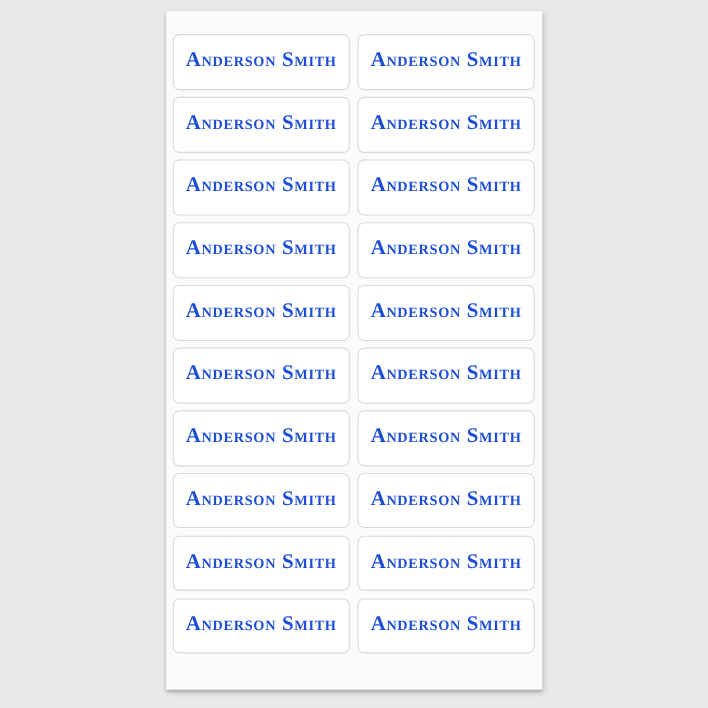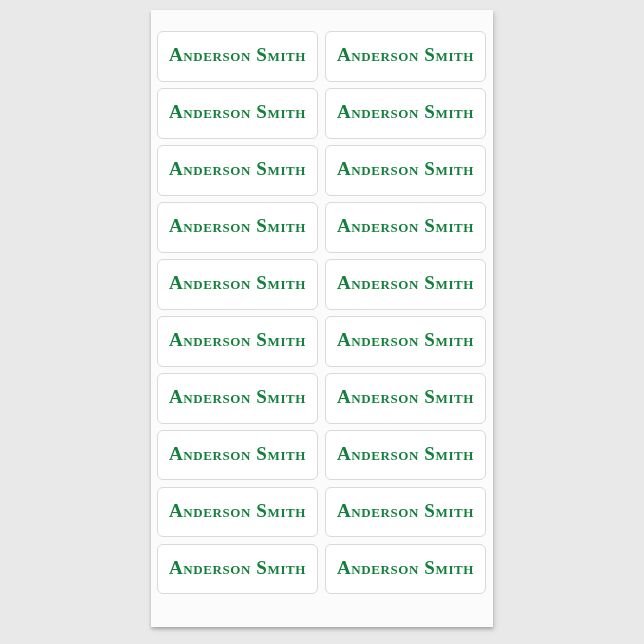--- a/index.html
+++ b/index.html
@@ -40,21 +40,21 @@
     border-radius: 6px;
     display: flex;
     align-items: center;
     justify-content: center;
   }
   .name-label-text {
     font-variant: small-caps;
     font-weight: 600;
     font-size: 19px;
     letter-spacing: 0.6px;
-    color: #15803d;
+    color: #1d4ed8;
     white-space: nowrap;
     transform: translateY(-1px);
   }
 </style>
 </head>
 <body>
 
 <div class="sheet">
   <div class="label-grid">
     <div class="name-label">

